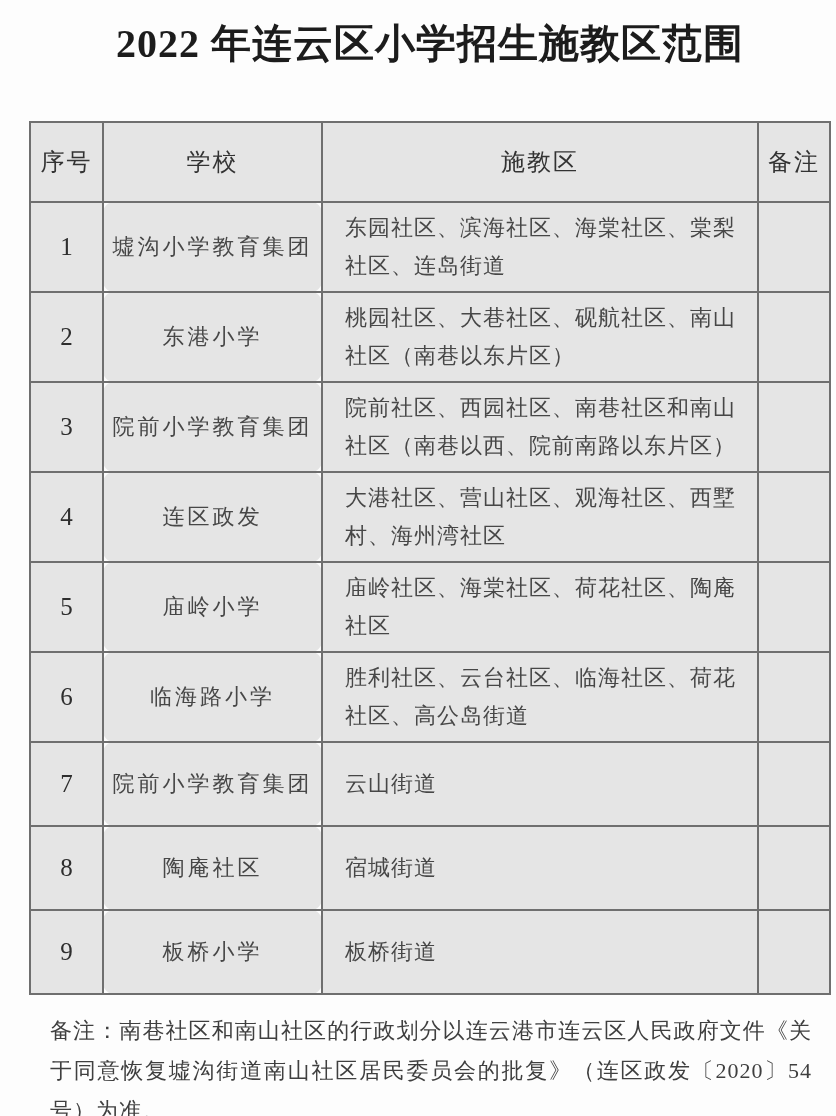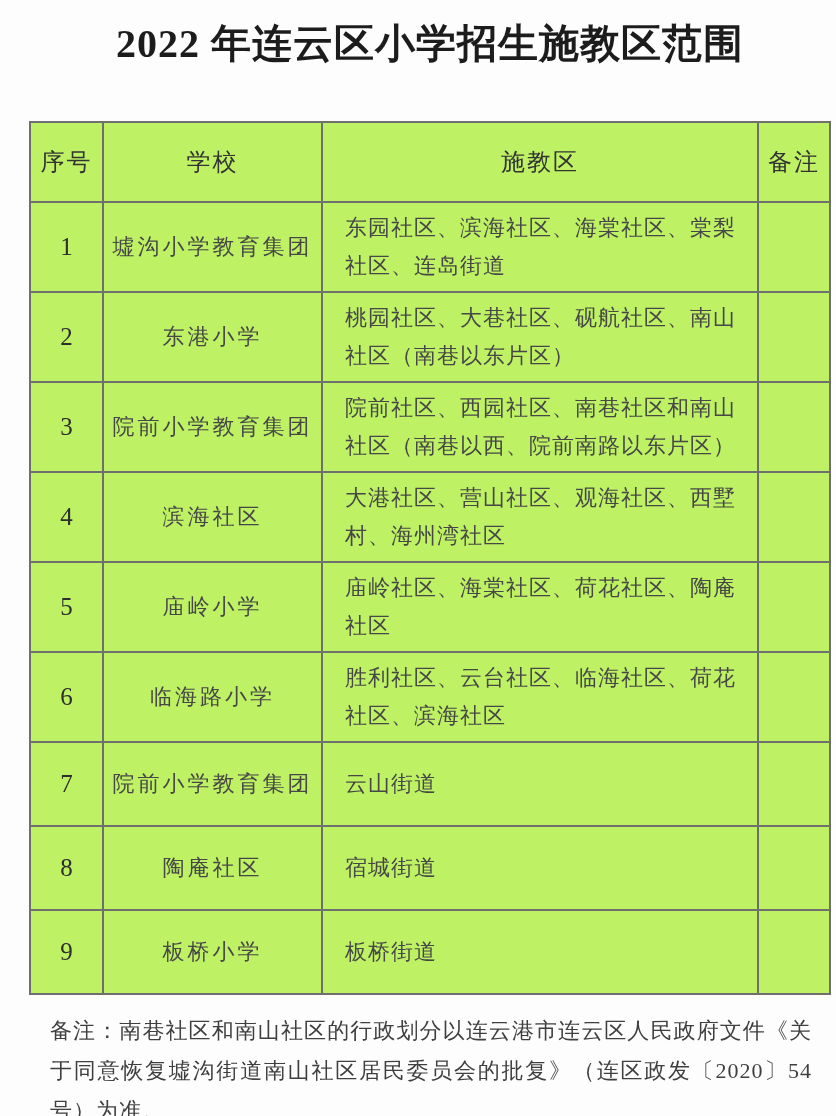--- a/index.html
+++ b/index.html
@@ -31,21 +31,21 @@
     table-layout: fixed;
   }
   .district-table col.c-no      { width: 73px; }
   .district-table col.c-school  { width: 219px; }
   .district-table col.c-district{ width: 436px; }
   .district-table col.c-remark  { width: 72px; }
   .district-table th, .district-table td {
     border: 2px solid #6f6f6f;
     color: #3d3d3d;
     vertical-align: middle;
-    background: #bef264;
+    background: #e5e5e5;
   }
   .district-table thead tr { height: 80px; }
   .district-table tbody tr { height: 84px; }
   .district-table th {
     font-size: 24px;
     font-weight: normal;
     color: #333;
     text-align: center;
     letter-spacing: 2px;
   }
@@ -54,20 +54,21 @@
     font-size: 25px;
     color: #2e2e2e;
   }
   td.school-cell {
     text-align: center;
     font-size: 22px;
     letter-spacing: 3px;
     line-height: 36px;
     white-space: pre-line;
     color: #474747;
+    border-radius: 11px;
   }
   td.district-cell {
     text-align: left;
     font-size: 22px;
     letter-spacing: 1px;
     line-height: 38px;
     padding: 6px 12px 6px 22px;
     color: #474747;
   }
   td.remark-cell { }
@@ -117,34 +118,34 @@
         <td class="remark-cell"></td>
       </tr>
       <tr>
         <td class="no-cell">3</td>
         <td class="school-cell">院前小学教育集团</td>
         <td class="district-cell">院前社区、西园社区、南巷社区和南山社区（南巷以西、院前南路以东片区）</td>
         <td class="remark-cell"></td>
       </tr>
       <tr>
         <td class="no-cell">4</td>
-        <td class="school-cell">滨海社区</td>
+        <td class="school-cell">连区政发</td>
         <td class="district-cell">大港社区、营山社区、观海社区、西墅村、海州湾社区</td>
         <td class="remark-cell"></td>
       </tr>
       <tr>
         <td class="no-cell">5</td>
         <td class="school-cell">庙岭小学</td>
         <td class="district-cell">庙岭社区、海棠社区、荷花社区、陶庵社区</td>
         <td class="remark-cell"></td>
       </tr>
       <tr>
         <td class="no-cell">6</td>
         <td class="school-cell">临海路小学</td>
-        <td class="district-cell">胜利社区、云台社区、临海社区、荷花社区、滨海社区</td>
+        <td class="district-cell">胜利社区、云台社区、临海社区、荷花社区、高公岛街道</td>
         <td class="remark-cell"></td>
       </tr>
       <tr>
         <td class="no-cell">7</td>
         <td class="school-cell">院前小学教育集团</td>
         <td class="district-cell">云山街道</td>
         <td class="remark-cell"></td>
       </tr>
       <tr>
         <td class="no-cell">8</td>

